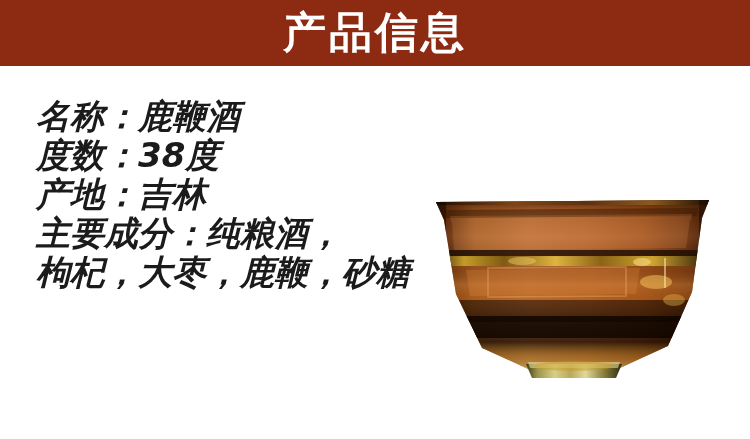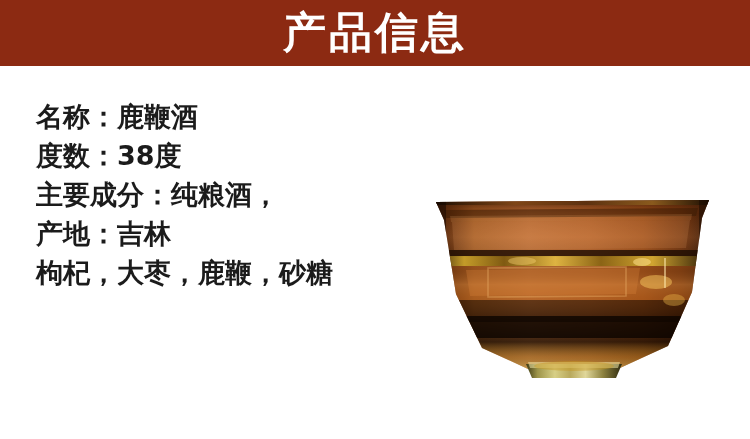--- a/index.html
+++ b/index.html
@@ -48,26 +48,27 @@
 
   
   #info-list {
     position: absolute;
     left: 36px;
     top: 97px;
     width: 400px;
   }
   .info-line {
     color: #1b1b1b;
-    font-size: 27px;
+    font-size: 34px;
     font-weight: bold;
     line-height: 39px;
     white-space: nowrap;
     letter-spacing: 0px;
     font-family: "DejaVu Sans", "Liberation Sans", sans-serif;
+    font-style: italic;
   }
 
   
   #glass-photo {
     position: absolute;
     left: 430px;
     top: 196px;
     width: 285px;
     height: 182px;
   }
@@ -89,22 +90,22 @@
 <body>
 
 <div id="page">
 
   <div id="header-banner"></div>
   <div id="header-title">产品信息</div>
 
   <div id="info-list">
     <div class="info-line">名称：鹿鞭酒</div>
     <div class="info-line">度数：38度</div>
+    <div class="info-line">产地：吉林</div>
     <div class="info-line">主要成分：纯粮酒，</div>
-    <div class="info-line">产地：吉林</div>
     <div class="info-line">枸杞，大枣，鹿鞭，砂糖</div>
   </div>
 
   <div id="glass-photo">
     <svg class="glass-svg" width="285" height="182" viewBox="0 0 285 182" xmlns="http://www.w3.org/2000/svg">
       <defs>
         <linearGradient id="bodyGrad" x1="0" y1="0" x2="1" y2="0">
           <stop offset="0%" stop-color="#2b1205"></stop>
           <stop offset="5%" stop-color="#5a2808"></stop>
           <stop offset="14%" stop-color="#a35b22"></stop>

